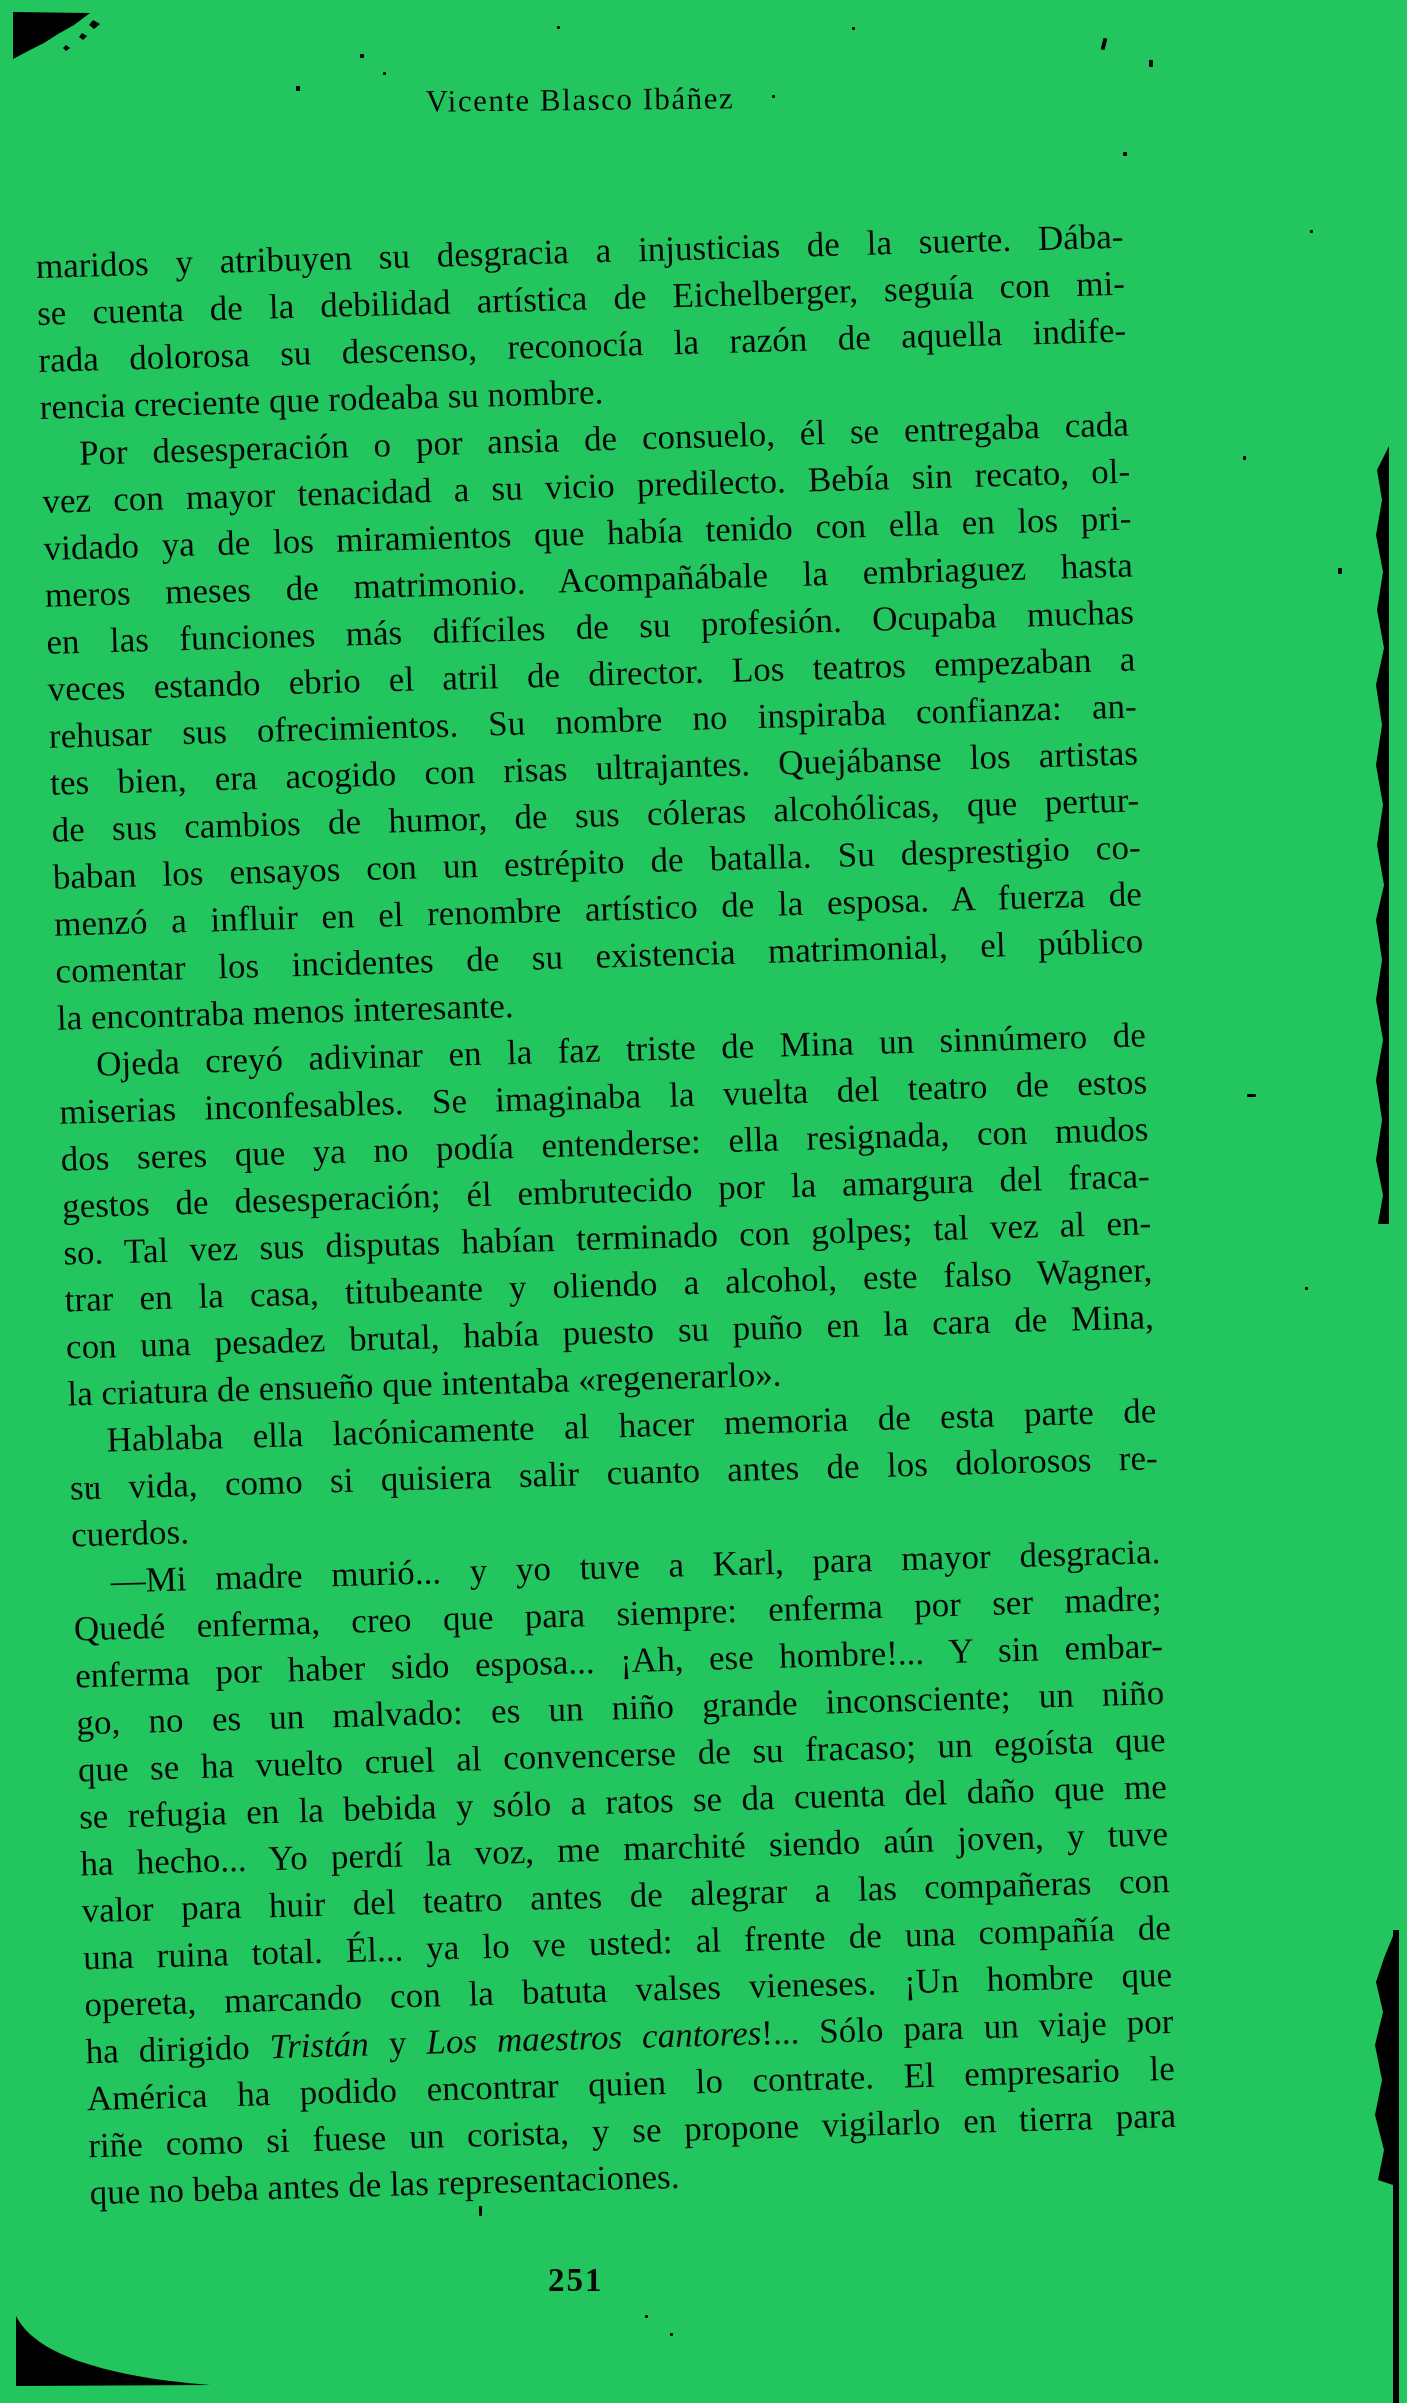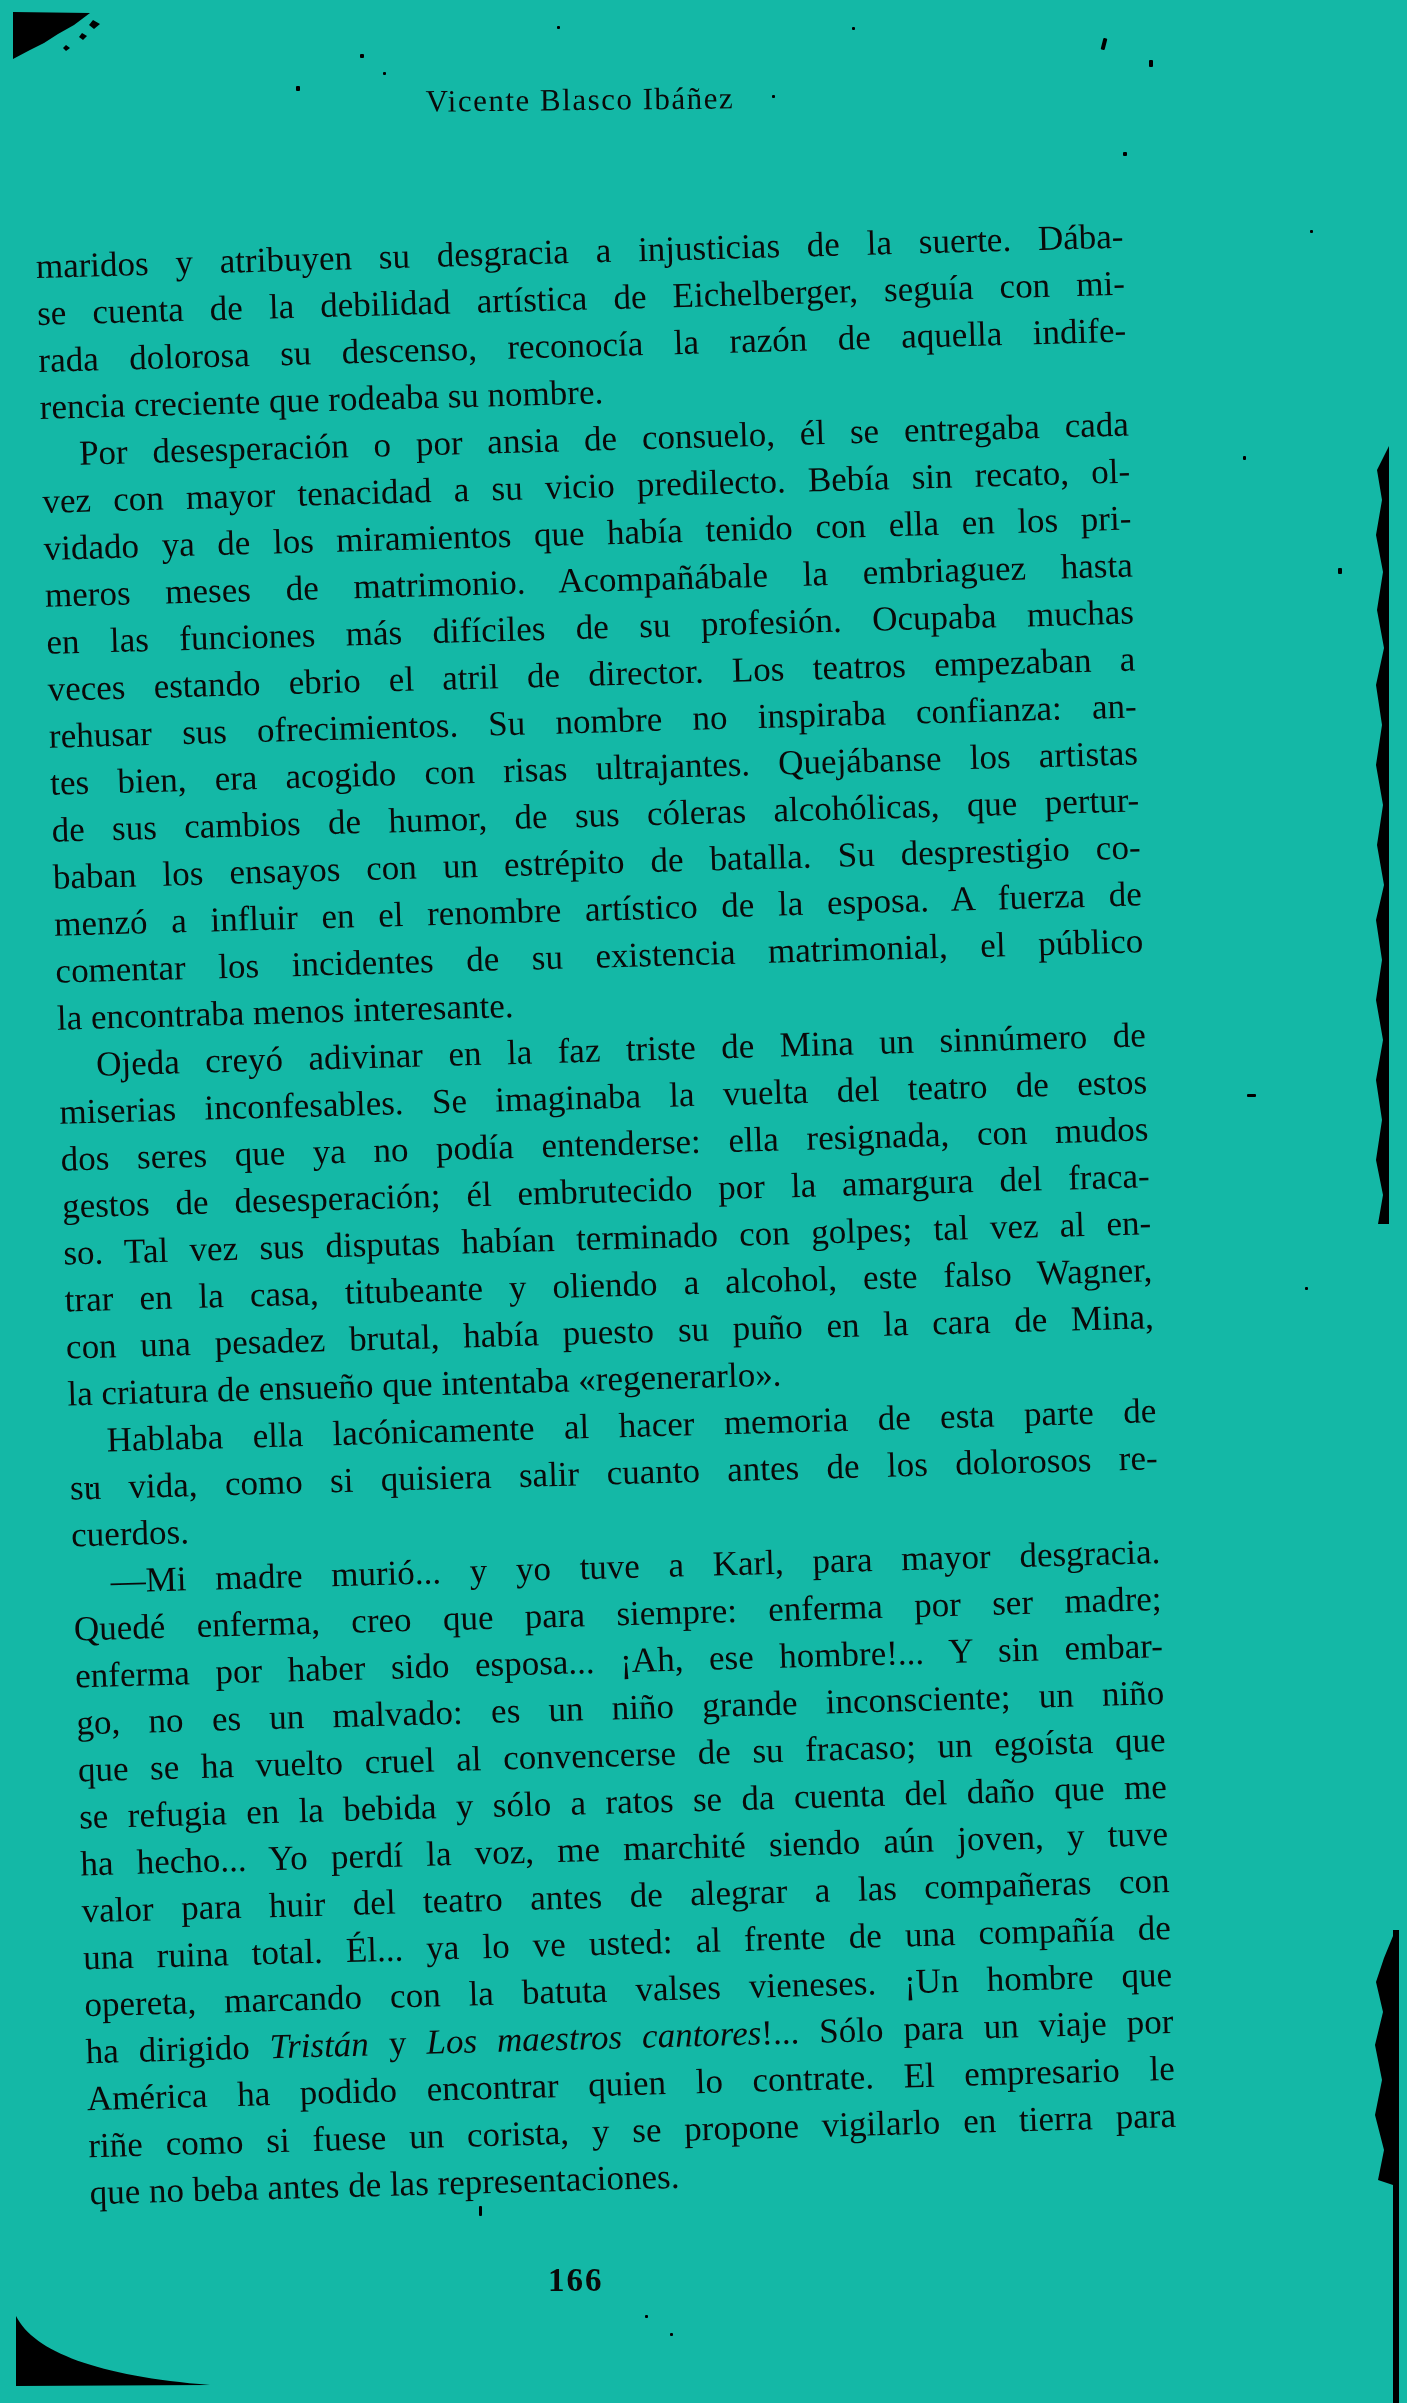--- a/index.html
+++ b/index.html
@@ -1,20 +1,20 @@
 <!DOCTYPE html>
 <html><head>
 <meta charset="utf-8">
 <style>
   html, body { margin: 0; padding: 0; background: #e8e8e8; }
   .page {
     position: relative;
     width: 1407px;
     height: 2403px;
-    background: #14b8a6;
+    background: #22c55e;
     overflow: hidden;
     font-family: "Liberation Serif", "DejaVu Serif", serif;
     color: #0a0a0a;
   }
   .running-header {
     position: absolute;
     left: 0;
     top: 82px;
     width: 1160px;
     text-align: center;
@@ -140,15 +140,15 @@
       <div class="line"><span>ha hecho... Yo perdí la voz, me marchité siendo aún joven, y tuve</span></div>
       <div class="line"><span>valor para huir del teatro antes de alegrar a las compañeras con</span></div>
       <div class="line"><span>una ruina total. Él... ya lo ve usted: al frente de una compañía de</span></div>
       <div class="line"><span>opereta, marcando con la batuta valses vieneses. ¡Un hombre que</span></div>
       <div class="line"><span>ha dirigido </span><span class="italic">Tristán</span><span> y </span><span class="italic">Los maestros cantores</span><span>!... Sólo para un viaje por</span></div>
       <div class="line"><span>América ha podido encontrar quien lo contrate. El empresario le</span></div>
       <div class="line"><span>riñe como si fuese un corista, y se propone vigilarlo en tierra para</span></div>
       <div class="line para-end"><span>que no beba antes de las representaciones.</span></div>
     </div>
 
-  <div class="page-number">166</div>
+  <div class="page-number">251</div>
 
 </div>
 
 </body></html>

